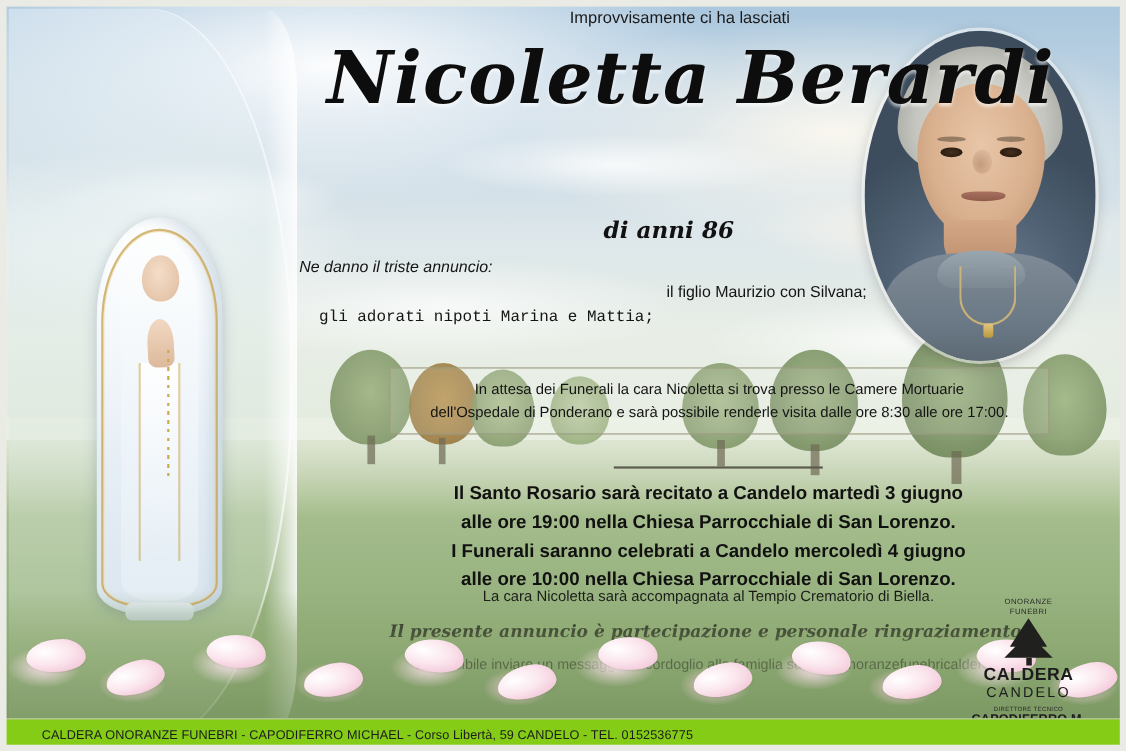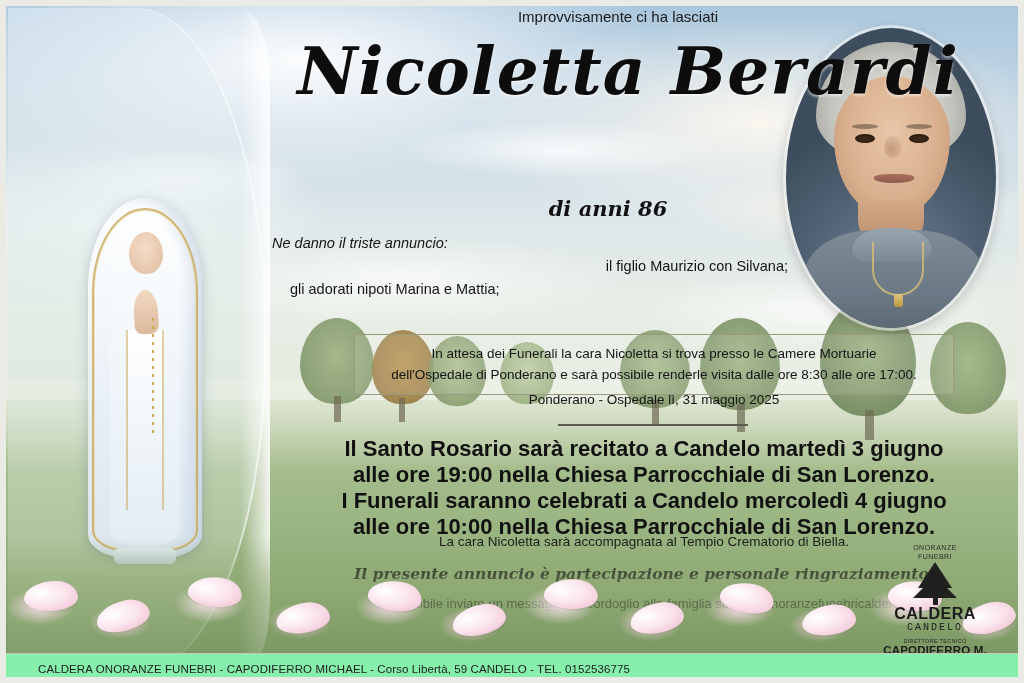--- a/index.html
+++ b/index.html
@@ -243,21 +243,21 @@
     font-family: "DejaVu Serif", serif;
     font-style: italic; font-weight: 700;
     font-size: 21px; color: #111;
   }
   .announce {
     position: absolute; left: 0px; top: 232px; width: 520px;
     font-size: 14.5px; line-height: 23px; color: #141414;
   }
   .announce .l0 { padding-left: 4px; font-style: italic; }
   .announce .l1 { padding-left: 22px; text-align: right; }
-  .announce .l2 { padding-left: 22px; }
+  .announce .l2 { padding-left: 22px; font-family: Liberation Mono, monospace; }
   .announce .l3 { padding-left: 14px; }
 
   .notice {
     position: absolute; left: 86px; top: 334px; width: 600px;
     border: 1px solid #9a9a7e;
     background: rgba(255,255,255,0.12);
     padding: 8px 10px 9px 10px;
     text-align: center;
     font-size: 13.5px; line-height: 21px; color: #141414;
   }
@@ -265,21 +265,21 @@
     position: absolute; left: 86px; top: 392px; width: 600px;
     text-align: center; font-size: 13.5px; color: #141414;
   }
   .rule {
     position: absolute; left: 290px; top: 424px; width: 190px; height: 2px;
     background: #5c5c4e;
   }
   .rites {
     position: absolute; left: 36px; top: 436px; width: 680px;
     text-align: center;
-    font-size: 22px; line-height: 26px; font-weight: 700; color: #111;
+    font-size: 17px; line-height: 26px; font-weight: 700; color: #111;
   }
   .cremation {
     position: absolute; left: 36px; top: 534px; width: 680px;
     text-align: center; font-size: 13.5px; color: #141414;
   }
   .thanks {
     position: absolute; left: 36px; top: 564px; width: 680px;
     text-align: center;
     font-family: "DejaVu Serif", serif;
     font-style: italic; font-weight: 700;
@@ -303,28 +303,28 @@
     border-bottom: 26px solid #20201e;
   }
   .logo-tree2 {
     margin: -12px auto 0 auto; width: 0; height: 0;
     border-left: 22px solid transparent;
     border-right: 22px solid transparent;
     border-bottom: 22px solid #20201e;
   }
   .logo-trunk { margin: 0 auto; width: 5px; height: 7px; background: #20201e; }
   .logo-name { font-size: 16px; font-weight: 700; letter-spacing: 0.5px; line-height: 17px; }
-  .logo-city { font-size: 10px; letter-spacing: 2px; font-family: Liberation Mono, monospace; }
+  .logo-city { font-size: 13px; letter-spacing: 2px; }
   .logo-sub { font-size: 5.5px; letter-spacing: 0.3px; margin-top: 5px; color: #2a2a2a; }
   .logo-dir { font-size: 11.5px; font-weight: 700; letter-spacing: 0.2px; }
 
   
   .footer {
     position: absolute; left: 0; bottom: 0; width: 1024px; height: 30px;
-    background: #86efac;
+    background: #84cc16;
     border-top: 1px solid #c3c8ba;
     display: flex; align-items: center;
   }
   .footer span {
     font-size: 11.5px; color: #1c1c1c; padding-left: 38px;
     letter-spacing: 0.1px;
   }
   .frame {
     position: absolute; inset: 0;
     border: 6px solid #e9ebe4;
@@ -400,21 +400,20 @@
       <div class="l0">Ne danno il triste annuncio:</div>
       <div class="l1">il figlio Maurizio con Silvana;</div>
       <div class="l2">gli adorati nipoti Marina e Mattia;</div>
     </div>
 
     <div class="notice">
       <div>In attesa dei Funerali la cara Nicoletta si trova presso le Camere Mortuarie</div>
       <div>dell'Ospedale di Ponderano e sarà possibile renderle visita dalle ore 8:30 alle ore 17:00.</div>
     </div>
 
-    <div class="place-date">Ponderano - Ospedale lì, 31 maggio 2025</div>
 
     <div class="rule"></div>
 
     <div class="rites">
       <div>Il Santo Rosario sarà recitato a Candelo martedì 3 giugno</div>
       <div>alle ore 19:00 nella Chiesa Parrocchiale di San Lorenzo.</div>
       <div>I Funerali saranno celebrati a Candelo mercoledì 4 giugno</div>
       <div>alle ore 10:00 nella Chiesa Parrocchiale di San Lorenzo.</div>
     </div>
 

